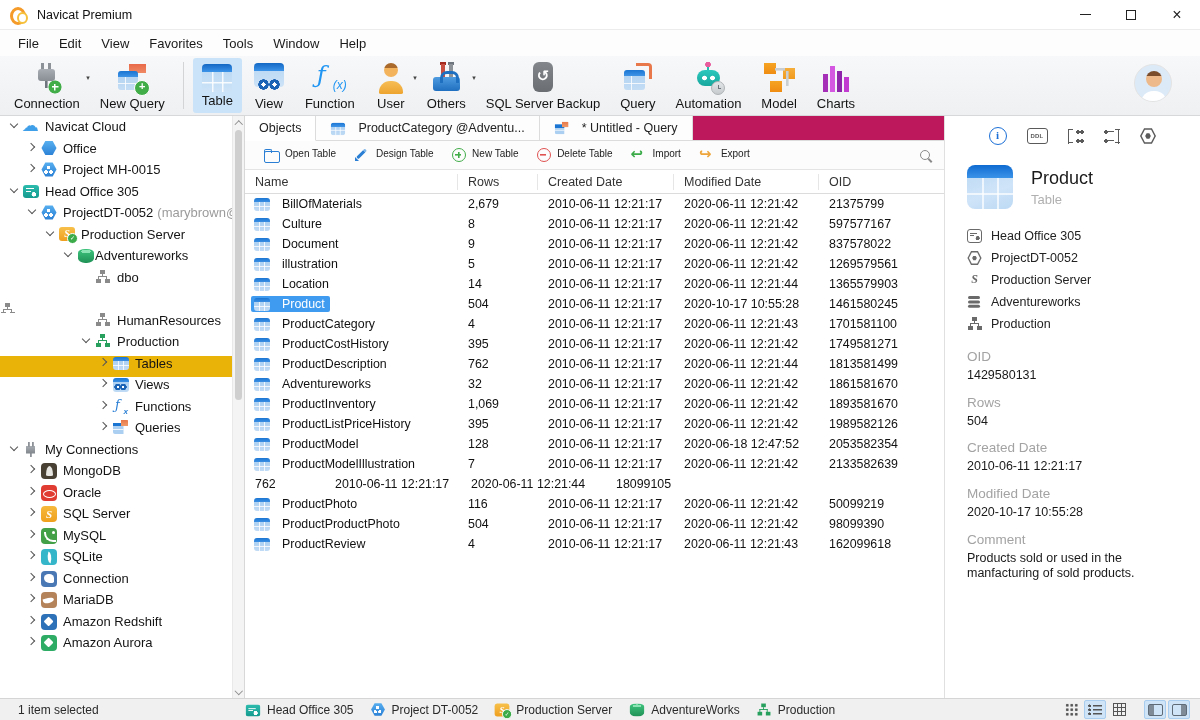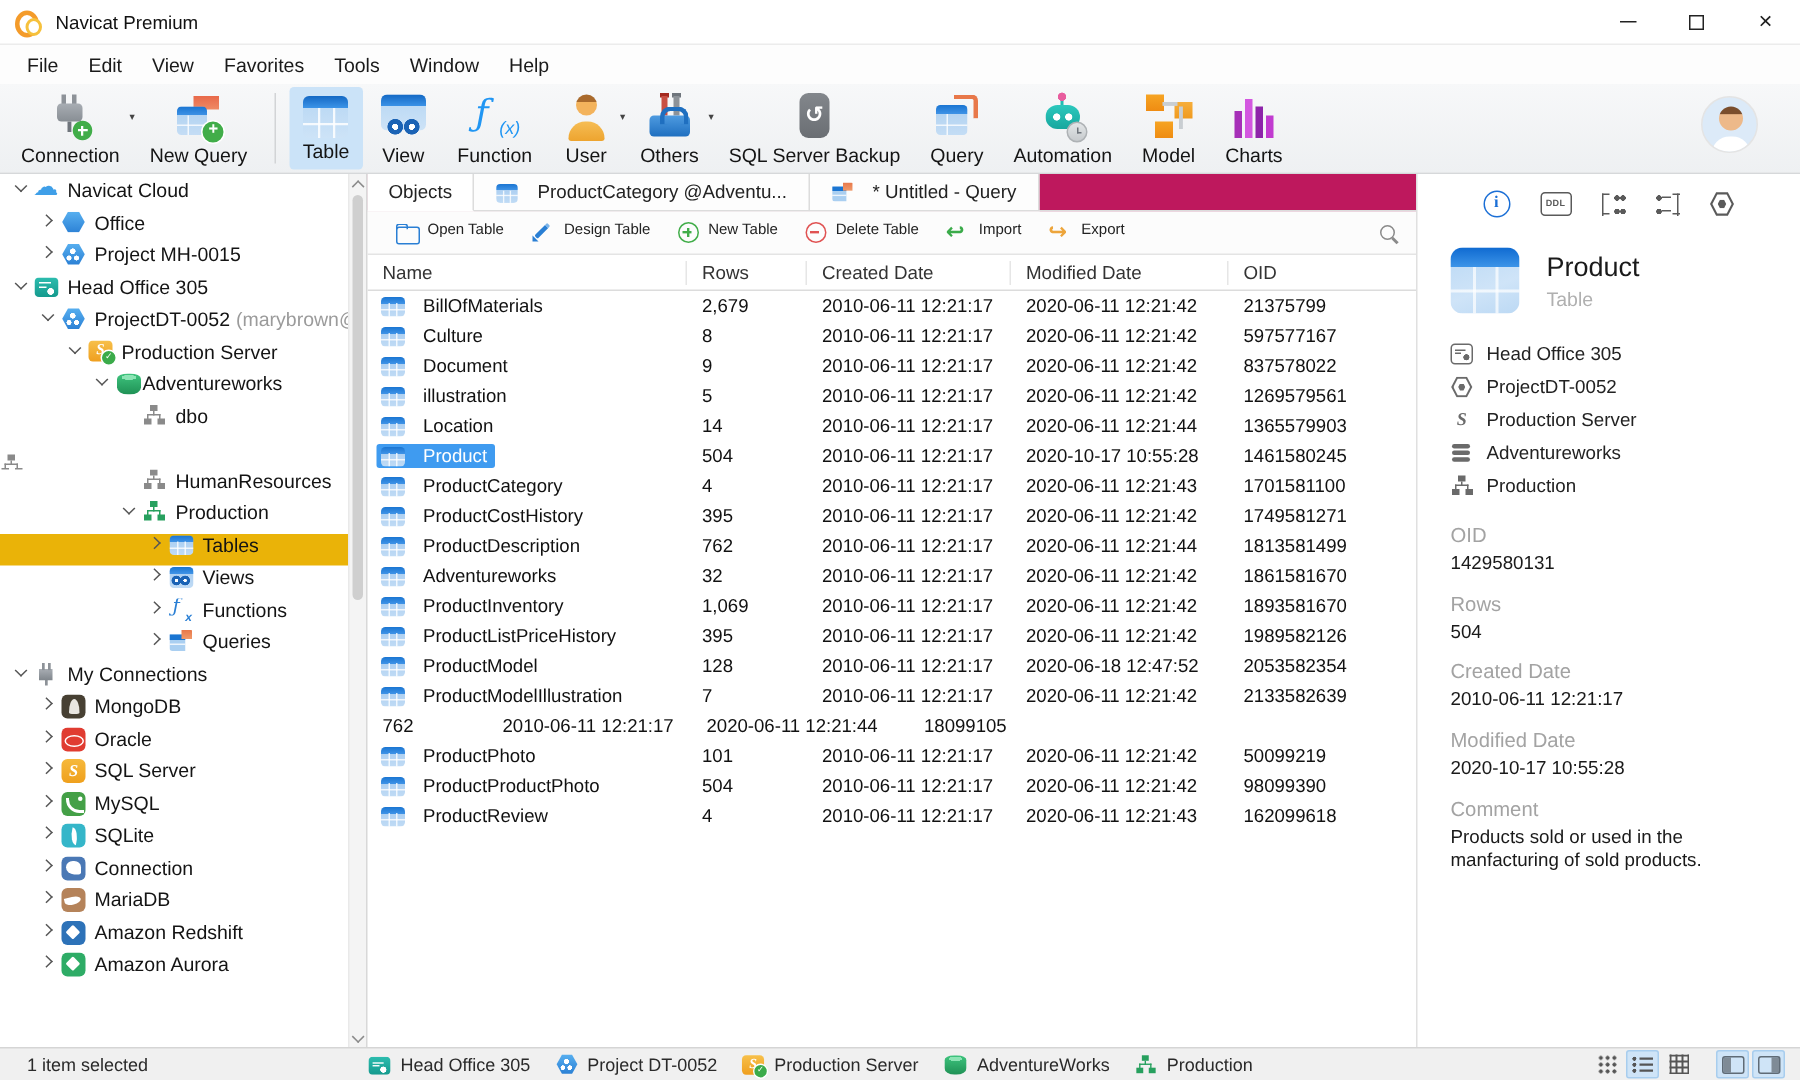--- a/index.html
+++ b/index.html
@@ -801,21 +801,21 @@
     <div class="cell cmodified">2020-06-11 12:21:44</div>
     <div class="cell coid">18099105</div>
   </div>
           <div class="trow">
     <div class="cell cname">
               <span class="chip">
                 <span class="tico tri-tbl"></span>
                 <span class="ctext">ProductPhoto</span>
               </span>
             </div>
-    <div class="cell crows">101</div>
+    <div class="cell crows">116</div>
     <div class="cell ccreated">2010-06-11 12:21:17</div>
     <div class="cell cmodified">2020-06-11 12:21:42</div>
     <div class="cell coid">50099219</div>
   </div>
           <div class="trow">
     <div class="cell cname">
               <span class="chip">
                 <span class="tico tri-tbl"></span>
                 <span class="ctext">ProductProductPhoto</span>
               </span>

